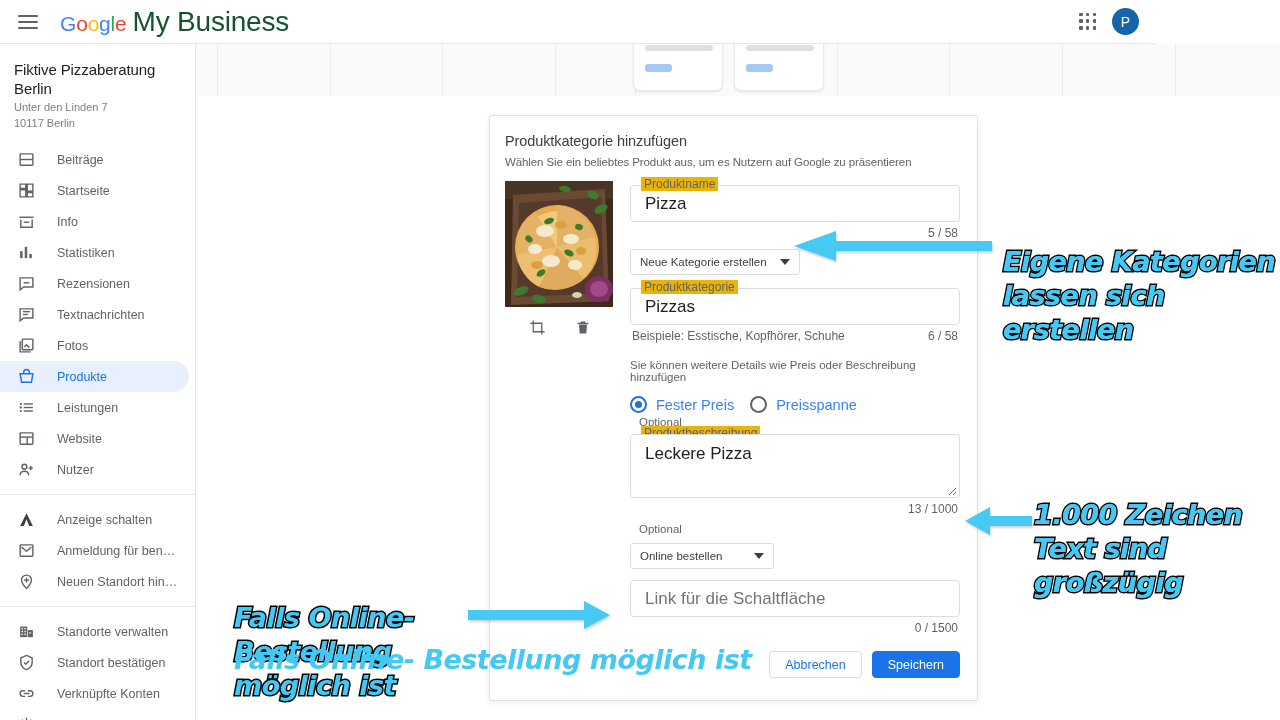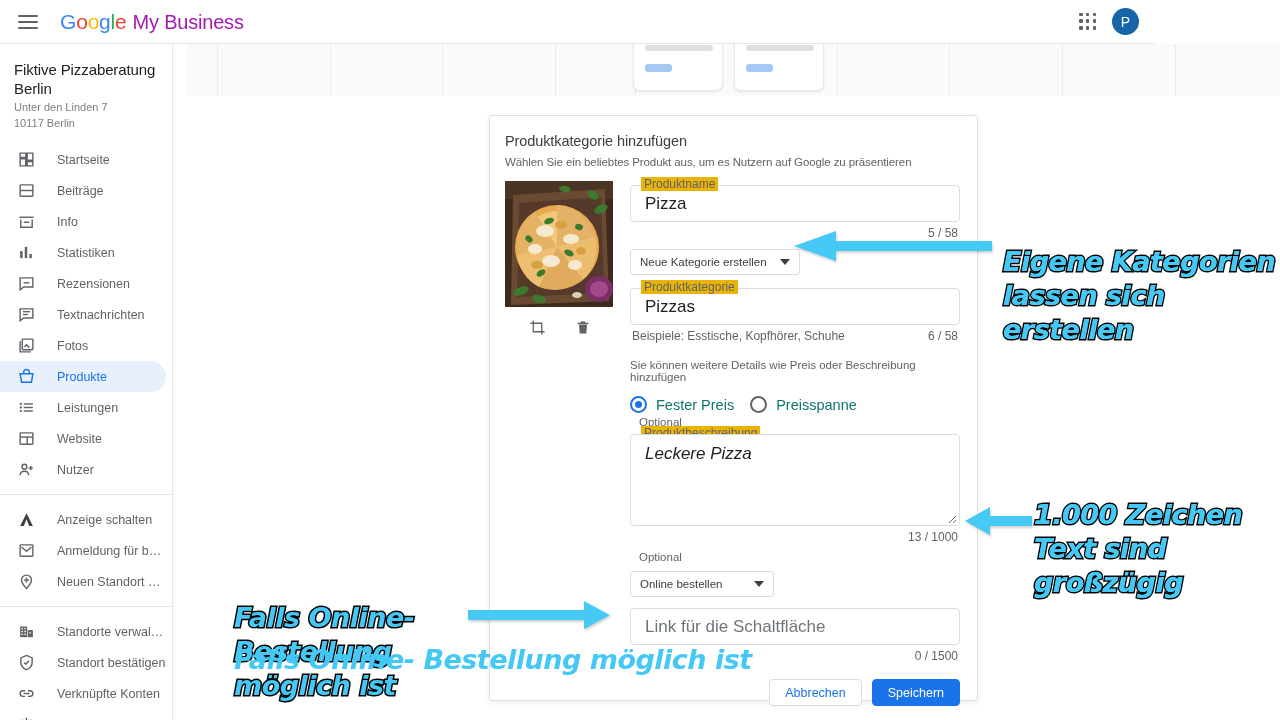--- a/index.html
+++ b/index.html
@@ -19,34 +19,34 @@
   }
   .hamburger { width: 20px; height: 14px; margin-left: 18px; position: relative; cursor: pointer; }
   .hamburger span { position: absolute; left: 0; width: 20px; height: 2px; background: #5f6368; border-radius: 1px; }
   .hamburger span:nth-child(1) { top: 0; }
   .hamburger span:nth-child(2) { top: 6px; }
   .hamburger span:nth-child(3) { top: 12px; }
 
   .brand { margin-left: 22px; display: flex; align-items: baseline; font-size: 21px; letter-spacing: -0.2px; }
   .g-logo { font-weight: 500; font-size: 21px; }
   .g-logo i { font-style: normal; }
-  .brand-sub { margin-left: 6px; color: #a21caf; font-size: 20px; font-weight: 400; }
+  .brand-sub { margin-left: 6px; color: #14532d; font-size: 28px; font-weight: 400; }
 
   .topbar-right { margin-left: auto; display: flex; align-items: center; gap: 14px; margin-right: 16px; }
   .apps-grid { width: 20px; height: 20px; display: grid; grid-template-columns: repeat(3,1fr); grid-template-rows: repeat(3,1fr); gap: 2.4px; cursor: pointer; padding: 1px; }
   .apps-grid b { display:block; width: 3.6px; height: 3.6px; background: #5f6368; border-radius: 1px; }
   .avatar {
     width: 27px; height: 27px; border-radius: 50%; background: #1565a8;
     color: #fff; font-size: 14px; font-weight: 500; display: flex;
     align-items: center; justify-content: center; cursor: pointer;
   }
 
   
   .sidebar {
-    position: absolute; top: 44px; left: 0; width: 173px; height: 676px;
+    position: absolute; top: 44px; left: 0; width: 196px; height: 676px;
     background: #fff; border-right: 1px solid #e4e6e8; z-index: 30;
     padding-top: 10px;
   }
   .biz-name { font-size: 15px; color: #202124; padding: 6px 14px 0 14px; line-height: 19px; letter-spacing: -0.1px; }
   .biz-addr { font-size: 11px; color: #7b7f84; padding: 3px 14px 0 14px; line-height: 13px; }
 
   .nav { margin-top: 14px; }
   .nav-item {
     display: flex; align-items: center; height: 31px;
     padding-left: 17px; cursor: pointer; color: #5f6368;
@@ -94,21 +94,21 @@
 
   .fields-col { flex: 1 1 auto; margin-left: 15px; }
 
   
   .otf { position: relative; margin-top: 4px; }
   .otf-box {
     border: 1px solid #dadce0; border-radius: 4px; height: 37px;
     display: flex; align-items: center; padding: 0 14px;
     font-size: 17px; color: #202124; background: #fff;
   }
-  .otf-box.tall { height: 92px; align-items: flex-start; padding-top: 9px; position: relative; font-style: italic; }
+  .otf-box.tall { height: 64px; align-items: flex-start; padding-top: 9px; position: relative; }
   .otf-label {
     position: absolute; top: -8px; left: 11px; background: #eab308; padding: 0 3px;
     font-size: 12px; color: #5f6368; line-height: 14px; white-space: nowrap;
   }
   .otf-placeholder { color: #70757a; }
   .helper-row { display: flex; justify-content: space-between; align-items: baseline; margin-top: 4px; padding: 0 2px; }
   .helper-left { font-size: 12px; color: #5f6368; }
   .helper-right { font-size: 12px; color: #5f6368; margin-left: auto; }
   .resize-handle { position: absolute; right: 2px; bottom: 1px; width: 9px; height: 9px; }
   .resize-handle svg { display: block; }
@@ -125,21 +125,21 @@
   .dropdown-btn.wide { width: 144px; justify-content: space-between; font-weight: 400; }
   .caret { width: 0; height: 0; border-left: 5px solid transparent; border-right: 5px solid transparent; border-top: 6px solid #3c4043; }
 
   .detail-note { font-size: 11.5px; color: #5f6368; margin-top: 16px; }
 
   .radio-row { display: flex; align-items: center; gap: 16px; margin-top: 13px; }
   .radio { display: flex; align-items: center; gap: 9px; cursor: pointer; }
   .radio .rdot { width: 17px; height: 17px; border-radius: 50%; border: 2px solid #5f6368; position: relative; }
   .radio.sel .rdot { border-color: #1a73e8; }
   .radio.sel .rdot::after { content:''; position: absolute; top: 3px; left: 3px; width: 7px; height: 7px; border-radius: 50%; background: #1a73e8; }
-  .radio span { font-size: 14.5px; color: #0f766e; }
+  .radio span { font-size: 14.5px; color: #3b82f6; }
 
   .dlg-actions { display: flex; justify-content: flex-end; gap: 10px; margin-top: 16px; }
   .btn {
     height: 27px; border-radius: 4px; font-size: 12.5px; cursor: pointer;
     display: flex; align-items: center; justify-content: center; padding: 0 15px;
     font-family: "Liberation Sans", sans-serif;
   }
   .btn-text { background: #fff; border: 1px solid #dadce0; color: #1a73e8; }
   .btn-primary { background: #1a73e8; border: 1px solid #1a73e8; color: #fff; }
 
@@ -193,34 +193,34 @@
 
   <div class="sidebar">
     <div class="biz-name">Fiktive Pizzaberatung Berlin</div>
     <div class="biz-addr">Unter den Linden 7</div>
     <div class="biz-addr">10117 Berlin</div>
 
     <div class="nav">
 
       <div class="nav-item">
         <span class="ico">
+            <svg width="17" height="17" viewBox="0 0 24 24" fill="none" stroke="#5f6368" stroke-width="2">
+              <rect x="3" y="4" width="18" height="16" rx="1"></rect>
+              <line x1="3" y1="12" x2="21" y2="12"></line>
+            </svg>
+          </span>
+        <span class="nav-label">Beiträge</span>
+      </div>
+      <div class="nav-item">
+        <span class="ico">
             <svg width="17" height="17" viewBox="0 0 24 24" fill="#5f6368">
               <path d="M3 3h8v6H3zM3 11h8v10H3zM13 3h8v10h-8zM13 15h8v6h-8z" fill="none" stroke="#5f6368" stroke-width="2"></path>
             </svg>
           </span>
         <span class="nav-label">Startseite</span>
-      </div>
-      <div class="nav-item">
-        <span class="ico">
-            <svg width="17" height="17" viewBox="0 0 24 24" fill="none" stroke="#5f6368" stroke-width="2">
-              <rect x="3" y="4" width="18" height="16" rx="1"></rect>
-              <line x1="3" y1="12" x2="21" y2="12"></line>
-            </svg>
-          </span>
-        <span class="nav-label">Beiträge</span>
       </div>
       <div class="nav-item">
         <span class="ico">
             <svg width="17" height="17" viewBox="0 0 24 24" fill="none" stroke="#5f6368" stroke-width="2">
               <line x1="2" y1="6" x2="22" y2="6"></line>
               <path d="M4 9v11h16V9"></path>
               <line x1="8" y1="13" x2="16" y2="13"></line>
             </svg>
           </span>
         <span class="nav-label">Info</span>

